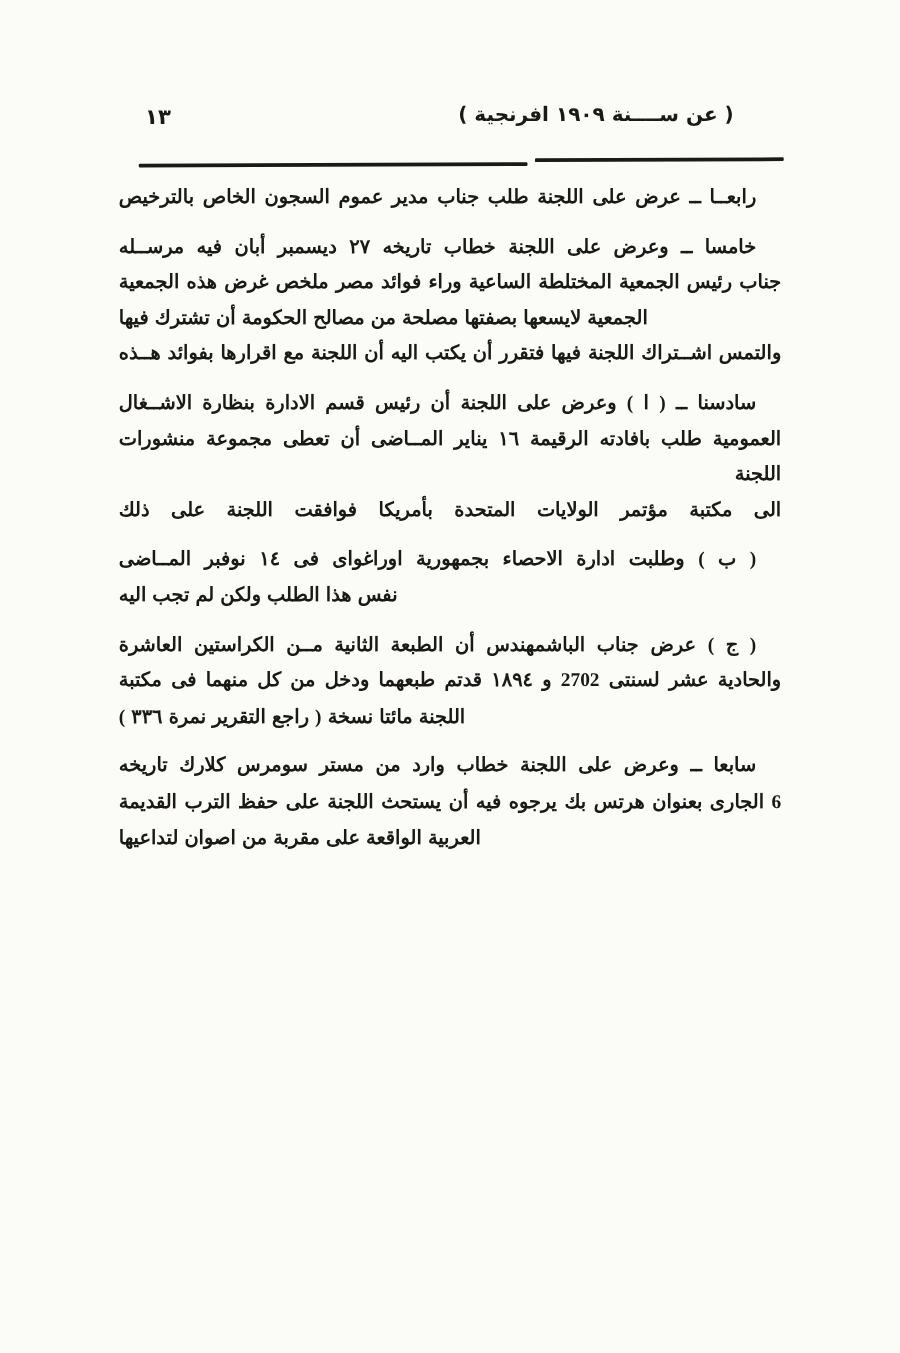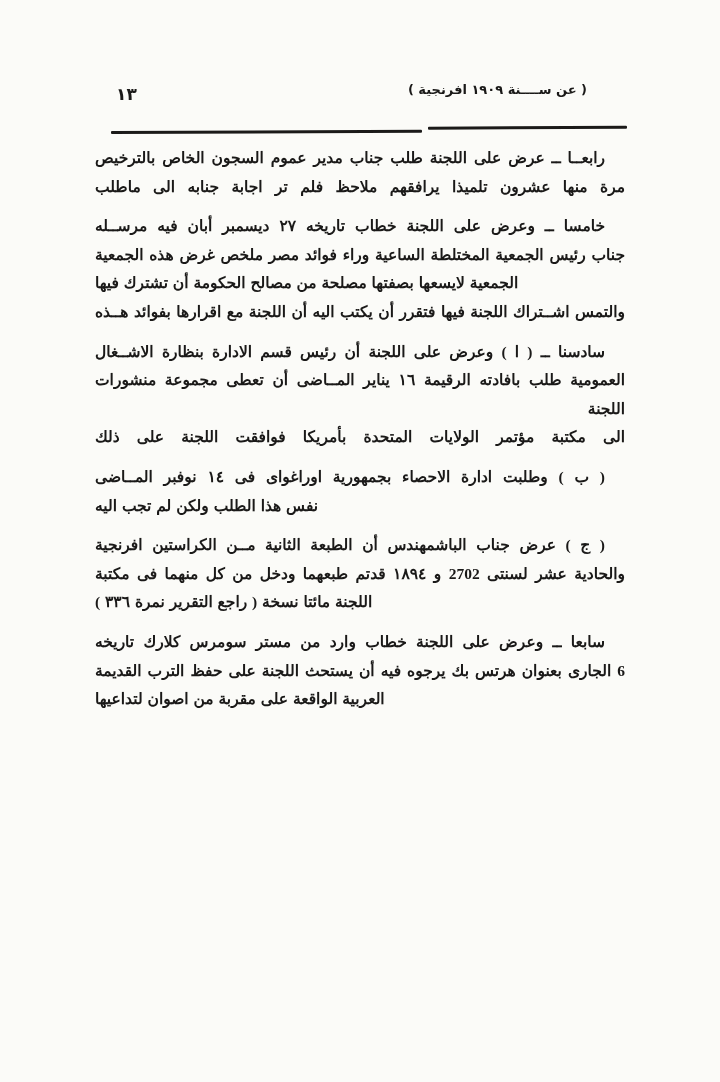--- a/index.html
+++ b/index.html
@@ -22,21 +22,21 @@
     left: 116px;
     top: 84px;
     font-size: 17px;
     font-weight: 700;
     direction: rtl;
   }
   .year-title {
     position: absolute;
     right: 133px;
     top: 82px;
-    font-size: 13px;
+    font-size: 16px;
     font-weight: 700;
     direction: rtl;
     letter-spacing: 0.5px;
   }
   
   .rule-wrap {
     position: absolute;
     left: 0;
     top: 0;
     width: 720px;
@@ -100,39 +100,38 @@
   <div class="year-title">( عن ســــنة ١٩٠٩ افرنجية )</div>
 
   <div class="rule-wrap">
     <div class="rule-seg1"></div>
     <div class="rule-seg2"></div>
   </div>
 
   <div class="body-text" id="body-text">
       <div class="para">
         <div class="line first">رابعــا ــ عرض على اللجنة طلب جناب مدير عموم السجون الخاص بالترخيص</div>
-        <div class="line ">مرة منها عشرون تلميذا يرافقهم ملاحظ فلم تر اجابة جنابه الى ماطلب</div>
       </div>
       <div class="para">
         <div class="line first">خامسا ــ وعرض على اللجنة خطاب تاريخه ٢٧ ديسمبر أبان فيه مرســله</div>
         <div class="line ">جناب رئيس الجمعية المختلطة الساعية وراء فوائد مصر ملخص غرض هذه الجمعية</div>
         <div class="line end">الجمعية لايسعها بصفتها مصلحة من مصالح الحكومة أن تشترك فيها</div>
         <div class="line ">والتمس اشــتراك اللجنة فيها فتقرر أن يكتب اليه أن اللجنة مع اقرارها بفوائد هــذه</div>
       </div>
       <div class="para">
         <div class="line first">سادسنا ــ ( ا ) وعرض على اللجنة أن رئيس قسم الادارة بنظارة الاشــغال</div>
         <div class="line ">العمومية طلب بافادته الرقيمة ١٦ يناير المــاضى أن تعطى مجموعة منشورات اللجنة</div>
         <div class="line ">الى مكتبة مؤتمر الولايات المتحدة بأمريكا فوافقت اللجنة على ذلك</div>
       </div>
       <div class="para">
         <div class="line first">( ب ) وطلبت ادارة الاحصاء بجمهورية اوراغواى فى ١٤ نوفبر المــاضى</div>
         <div class="line end">نفس هذا الطلب ولكن لم تجب اليه</div>
       </div>
       <div class="para">
-        <div class="line first">( ج ) عرض جناب الباشمهندس أن الطبعة الثانية مــن الكراستين افرنجية</div>
+        <div class="line first">( ج ) عرض جناب الباشمهندس أن الطبعة الثانية مــن الكراستين العاشرة</div>
         <div class="line ">والحادية عشر لسنتى 2702 و ١٨٩٤ قدتم طبعهما ودخل من كل منهما فى مكتبة</div>
         <div class="line end">اللجنة مائتا نسخة ( راجع التقرير نمرة ٣٣٦ )</div>
       </div>
       <div class="para">
         <div class="line first">سابعا ــ وعرض على اللجنة خطاب وارد من مستر سومرس كلارك تاريخه</div>
         <div class="line ">6 الجارى بعنوان هرتس بك يرجوه فيه أن يستحث اللجنة على حفظ الترب القديمة</div>
         <div class="line end">العربية الواقعة على مقربة من اصوان لتداعيها</div>
       </div>
     </div>
 

